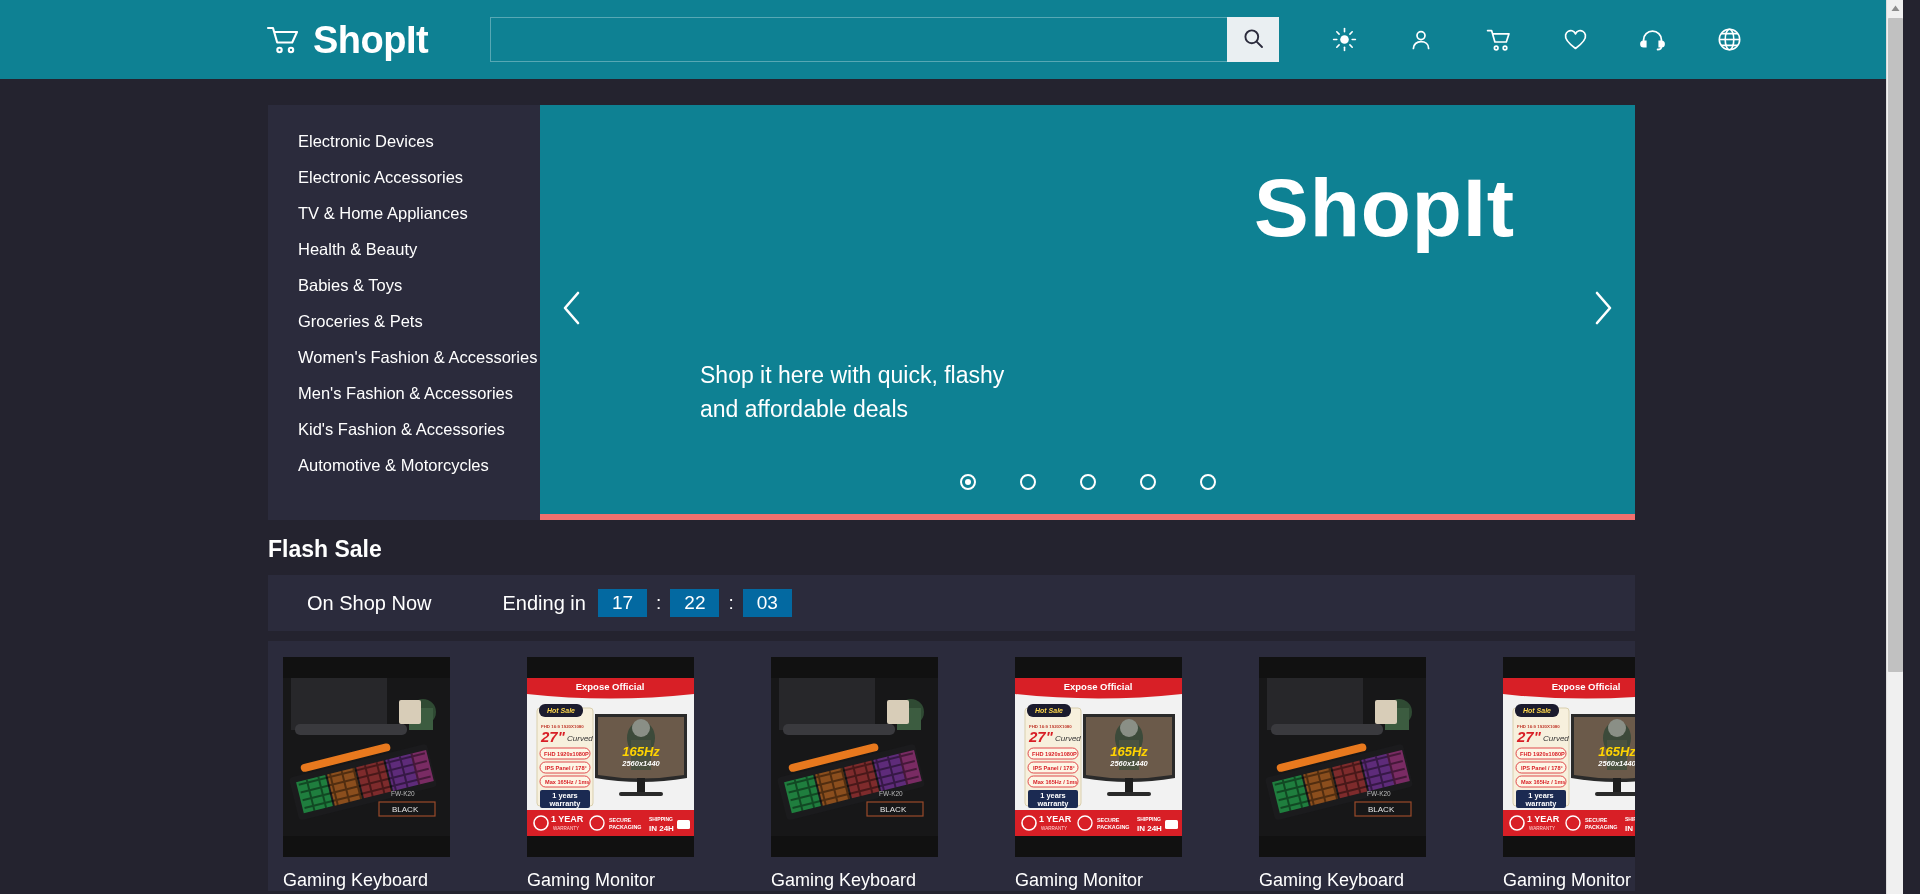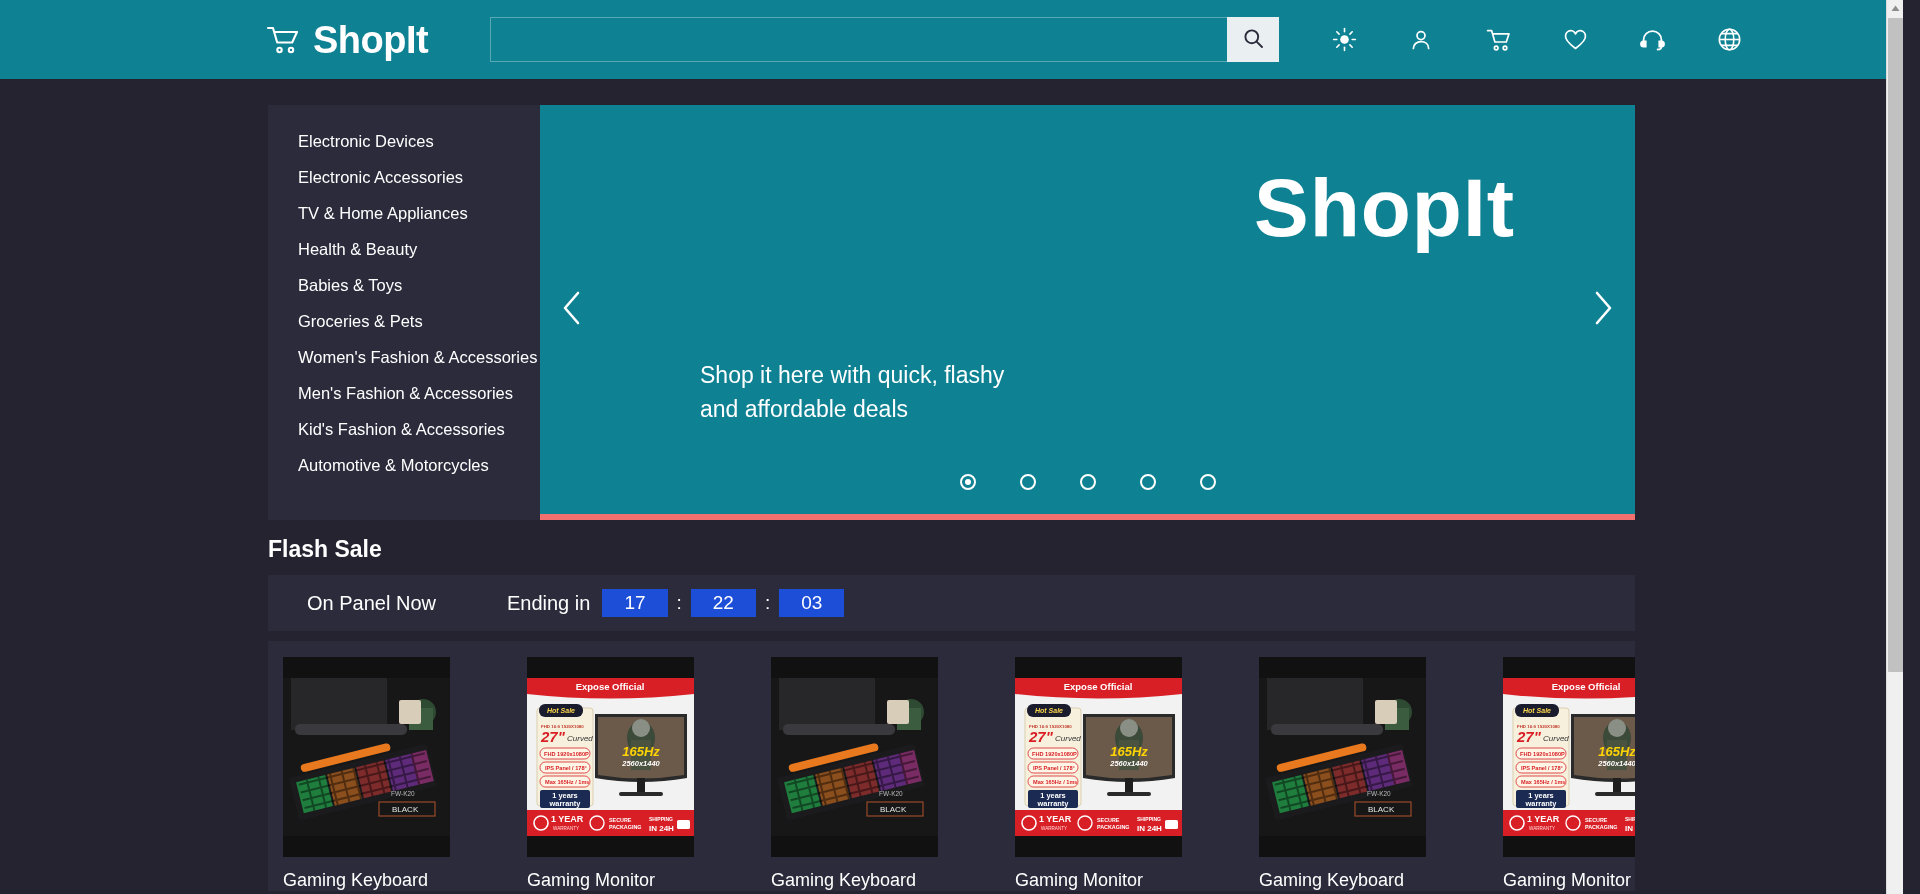--- a/index.html
+++ b/index.html
@@ -169,24 +169,24 @@
     padding-left: 39px;
     gap: 32px;
   }
   .onsale {
     color: #ffffff;
     font-size: 20px;
   }
   .endingwrap { display: flex; align-items: center; gap: 9px; margin-left: 39px; }
   .ending-label { color: #ffffff; font-size: 20px; margin-right: 3px; }
   .tbox {
-    background: #1d4ed8;
+    background: #0369a1;
     color: #ffffff;
     font-size: 19px;
-    padding: 3px 22px;
+    padding: 3px 14px;
     min-width: 34px;
     text-align: center;
   }
   .tsep { color: #ffffff; font-size: 19px; }
 
   
   .products {
     background: #2b2b3c;
     margin-top: 10px;
     display: flex;
@@ -373,21 +373,21 @@
           <div class="dot"></div>
           <div class="dot"></div>
           <div class="dot"></div>
         </div>
       </div>
     </div>
 
     <div class="flash-title">Flash Sale</div>
 
     <div class="flash-bar">
-      <span class="onsale">On Panel Now</span>
+      <span class="onsale">On Shop Now</span>
       <span class="endingwrap">
         <span class="ending-label">Ending in</span>
         <span class="tbox">17</span>
         <span class="tsep">:</span>
         <span class="tbox">22</span>
         <span class="tsep">:</span>
         <span class="tbox">03</span>
       </span>
     </div>
 

